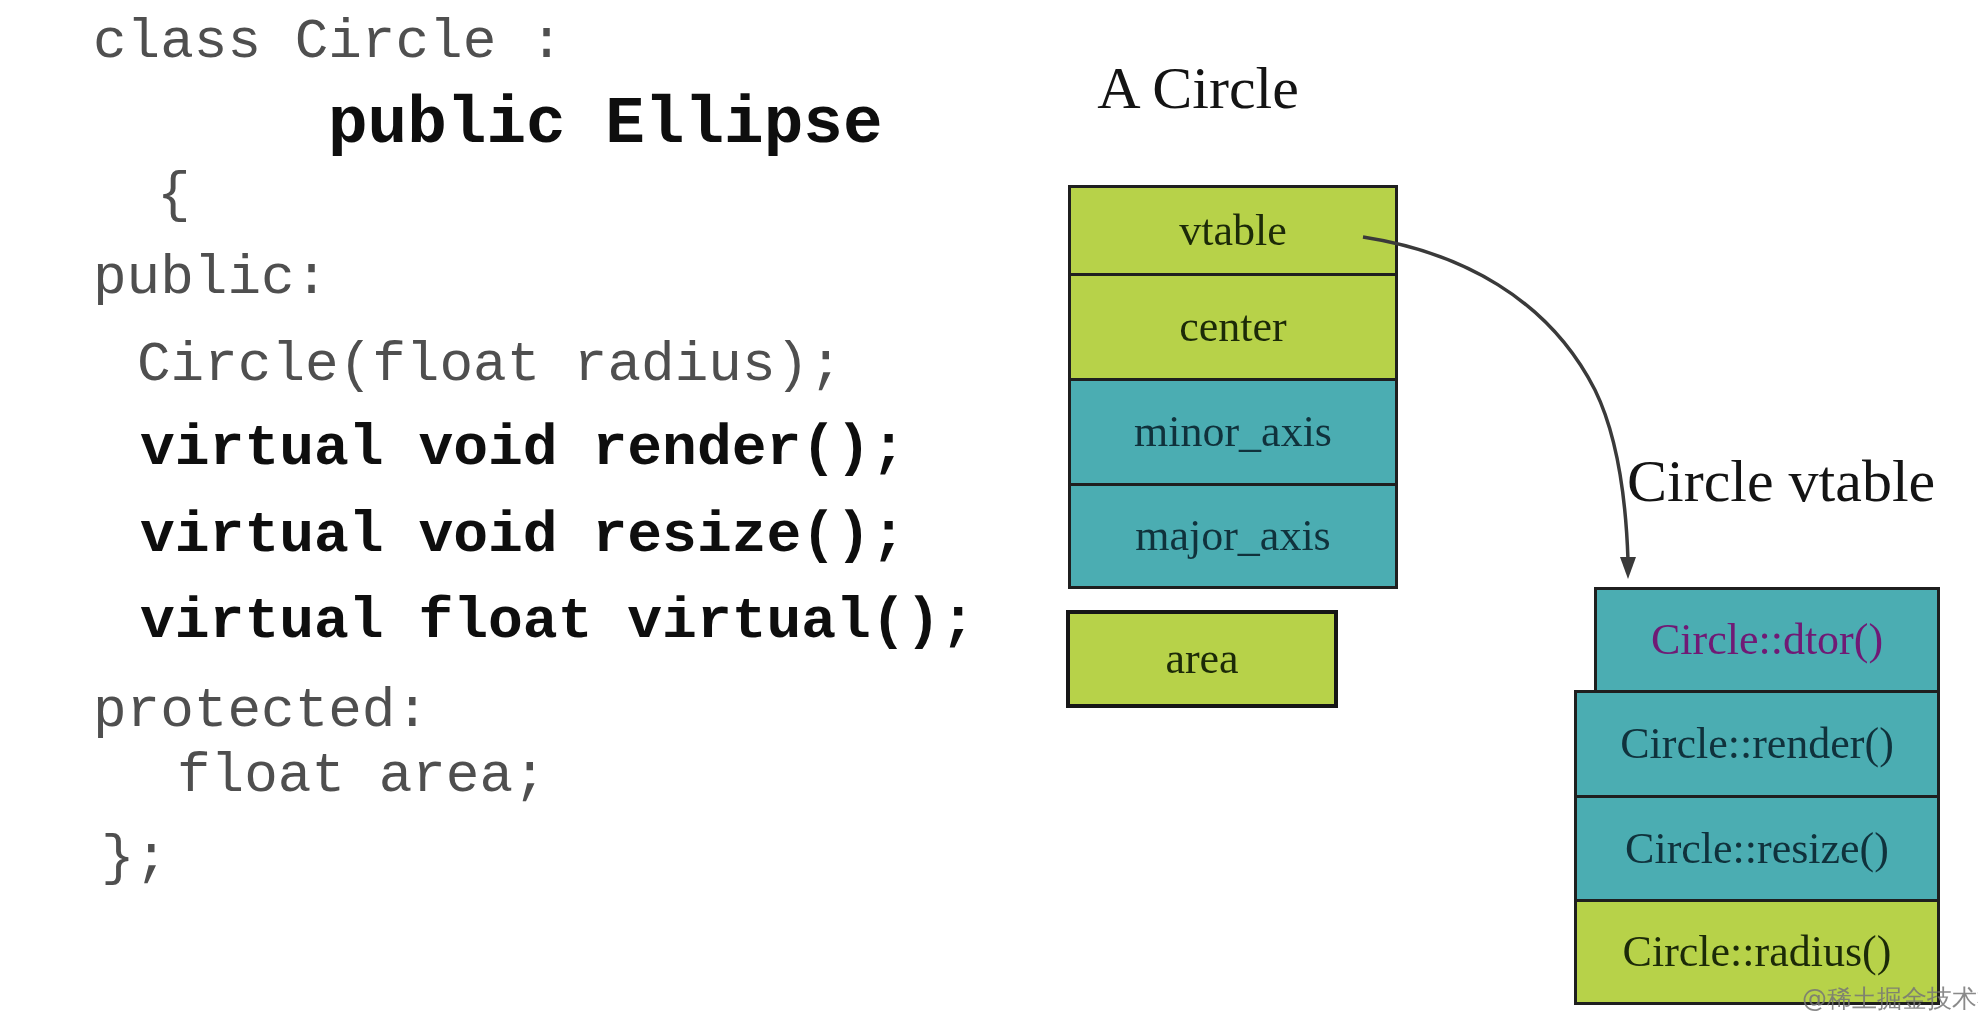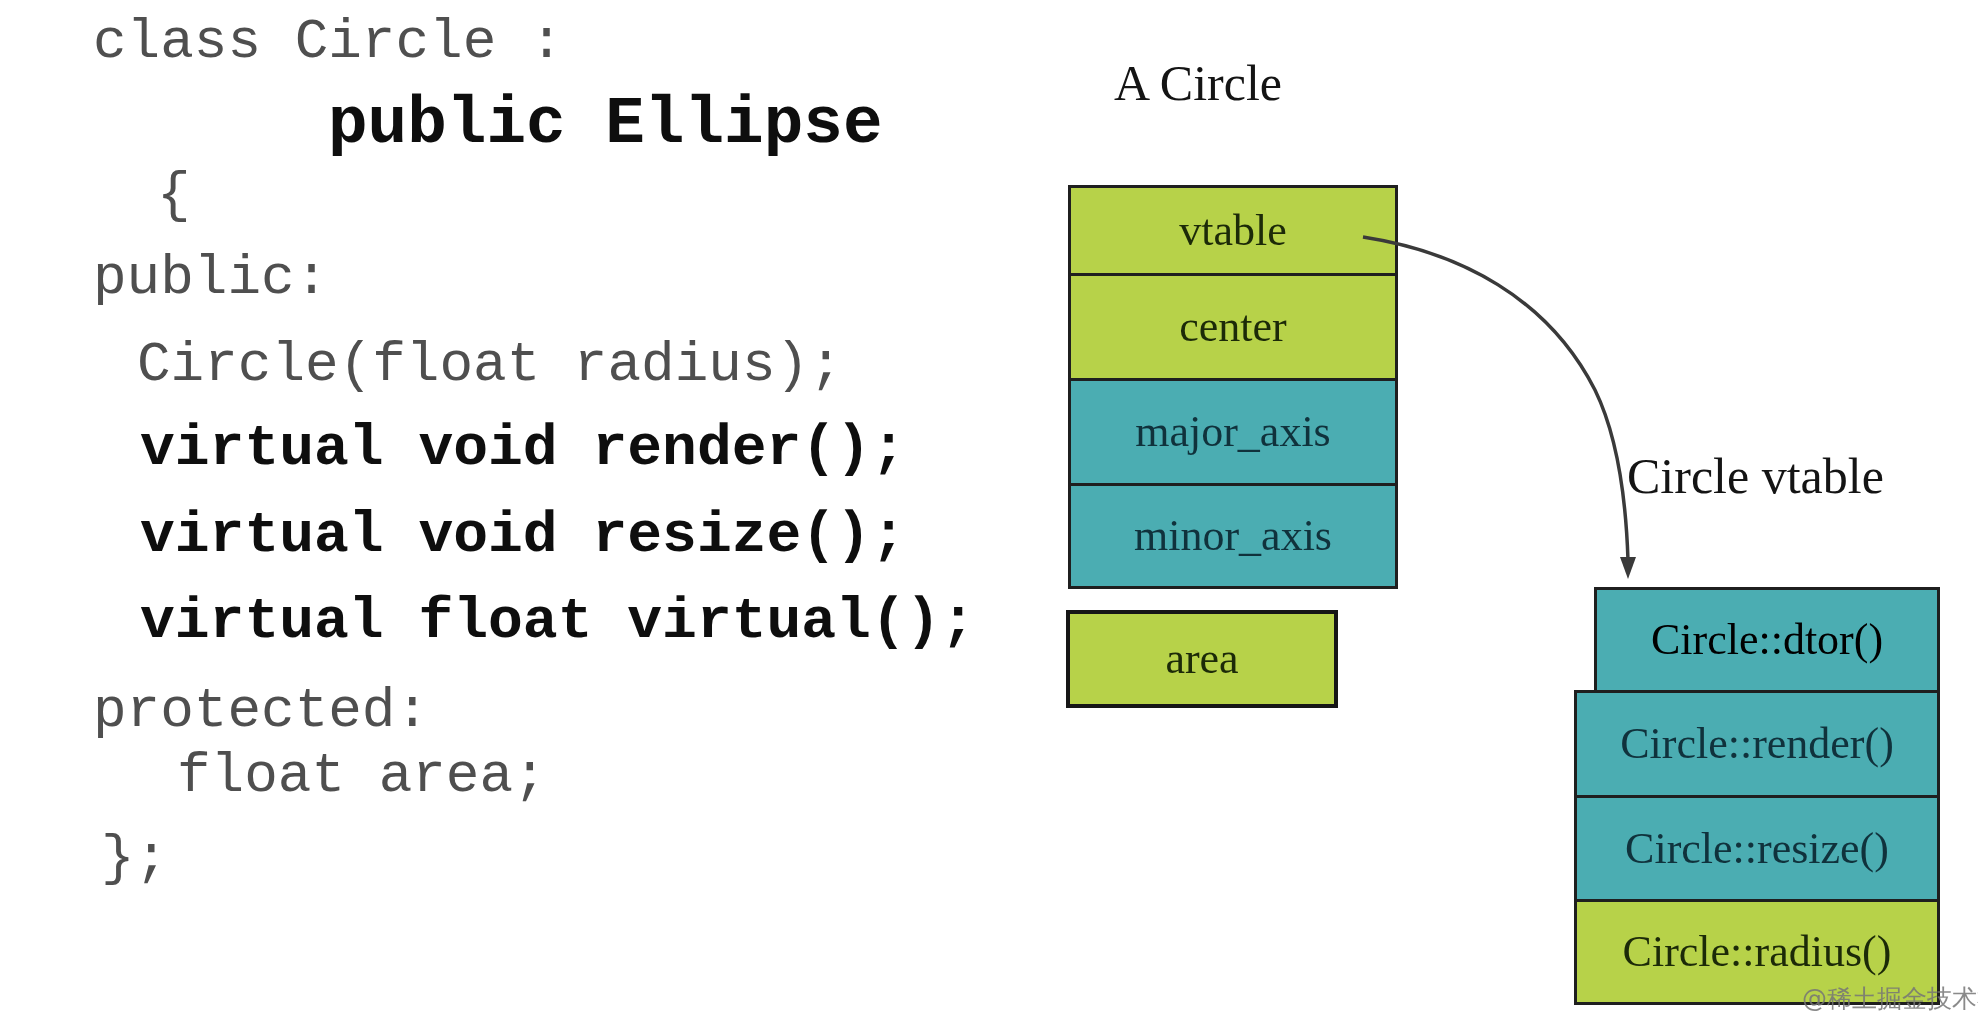--- a/index.html
+++ b/index.html
@@ -36,21 +36,21 @@
   .l5{top:420px;left:92px;}
   .l6{top:507px;left:92px;}
   .l7{top:593px;left:92px;}
   .l8{top:683px;left:45px;}
   .l9{top:748px;left:129px;}
   .l10{top:830px;left:53px;}
 
   
   .diagram-label{
     position:absolute;
-    font-size:50px;
+    font-size:60px;
     color:#141414;
     line-height:1;
     white-space:nowrap;
   }
   .label-a-circle{left:1033px;top:58px;width:330px;text-align:center;}
   .label-circle-vtable{left:1627px;top:451px;}
 
   
   .stack{position:absolute;}
   .stack-object{left:1068px;top:185px;width:330px;}
@@ -118,40 +118,40 @@
   <div class="diagram-label label-a-circle">A Circle</div>
 
   <div class="stack stack-object">
     <div class="cell" style="background: rgb(183, 210, 73); color: rgb(28, 42, 8);">
       <span>vtable</span>
     </div>
     <div class="cell" style="background: rgb(183, 210, 73); color: rgb(28, 42, 8);">
       <span>center</span>
     </div>
     <div class="cell" style="background: rgb(75, 173, 178); color: rgb(16, 50, 60);">
-      <span>major_axis</span>
+      <span>minor_axis</span>
     </div>
     <div class="cell" style="background: rgb(75, 173, 178); color: rgb(16, 50, 60);">
-      <span>minor_axis</span>
+      <span>major_axis</span>
     </div>
   </div>
 
   <div class="cell area-cell" style="background: rgb(183, 210, 73); color: rgb(28, 42, 8);">
     <span>area</span>
   </div>
 
   <svg class="pointer-arrow" viewBox="0 0 380 390" xmlns="http://www.w3.org/2000/svg">
     <path d="M 63 27 C 160 42 248 88 295 180 C 317 225 326 290 328 350" fill="none" stroke="#3a3a3a" stroke-width="3.5"></path>
     <polygon points="320,347 336,347 328,369" fill="#3a3a3a"></polygon>
   </svg>
 
   <div class="diagram-label label-circle-vtable">Circle vtable</div>
 
   <div class="stack stack-vtable">
-    <div class="cell" style="background: rgb(75, 173, 178); color: #000000; margin-left: 20px;">
+    <div class="cell" style="background: rgb(75, 173, 178); color: #701a75; margin-left: 20px;">
       <span>Circle::dtor()</span>
     </div>
     <div class="cell" style="background: rgb(75, 173, 178); color: rgb(16, 50, 60);">
       <span>Circle::render()</span>
     </div>
     <div class="cell" style="background: rgb(75, 173, 178); color: rgb(16, 50, 60);">
       <span>Circle::resize()</span>
     </div>
     <div class="cell" style="background: rgb(183, 210, 73); color: rgb(28, 42, 8);">
       <span>Circle::radius()</span>

